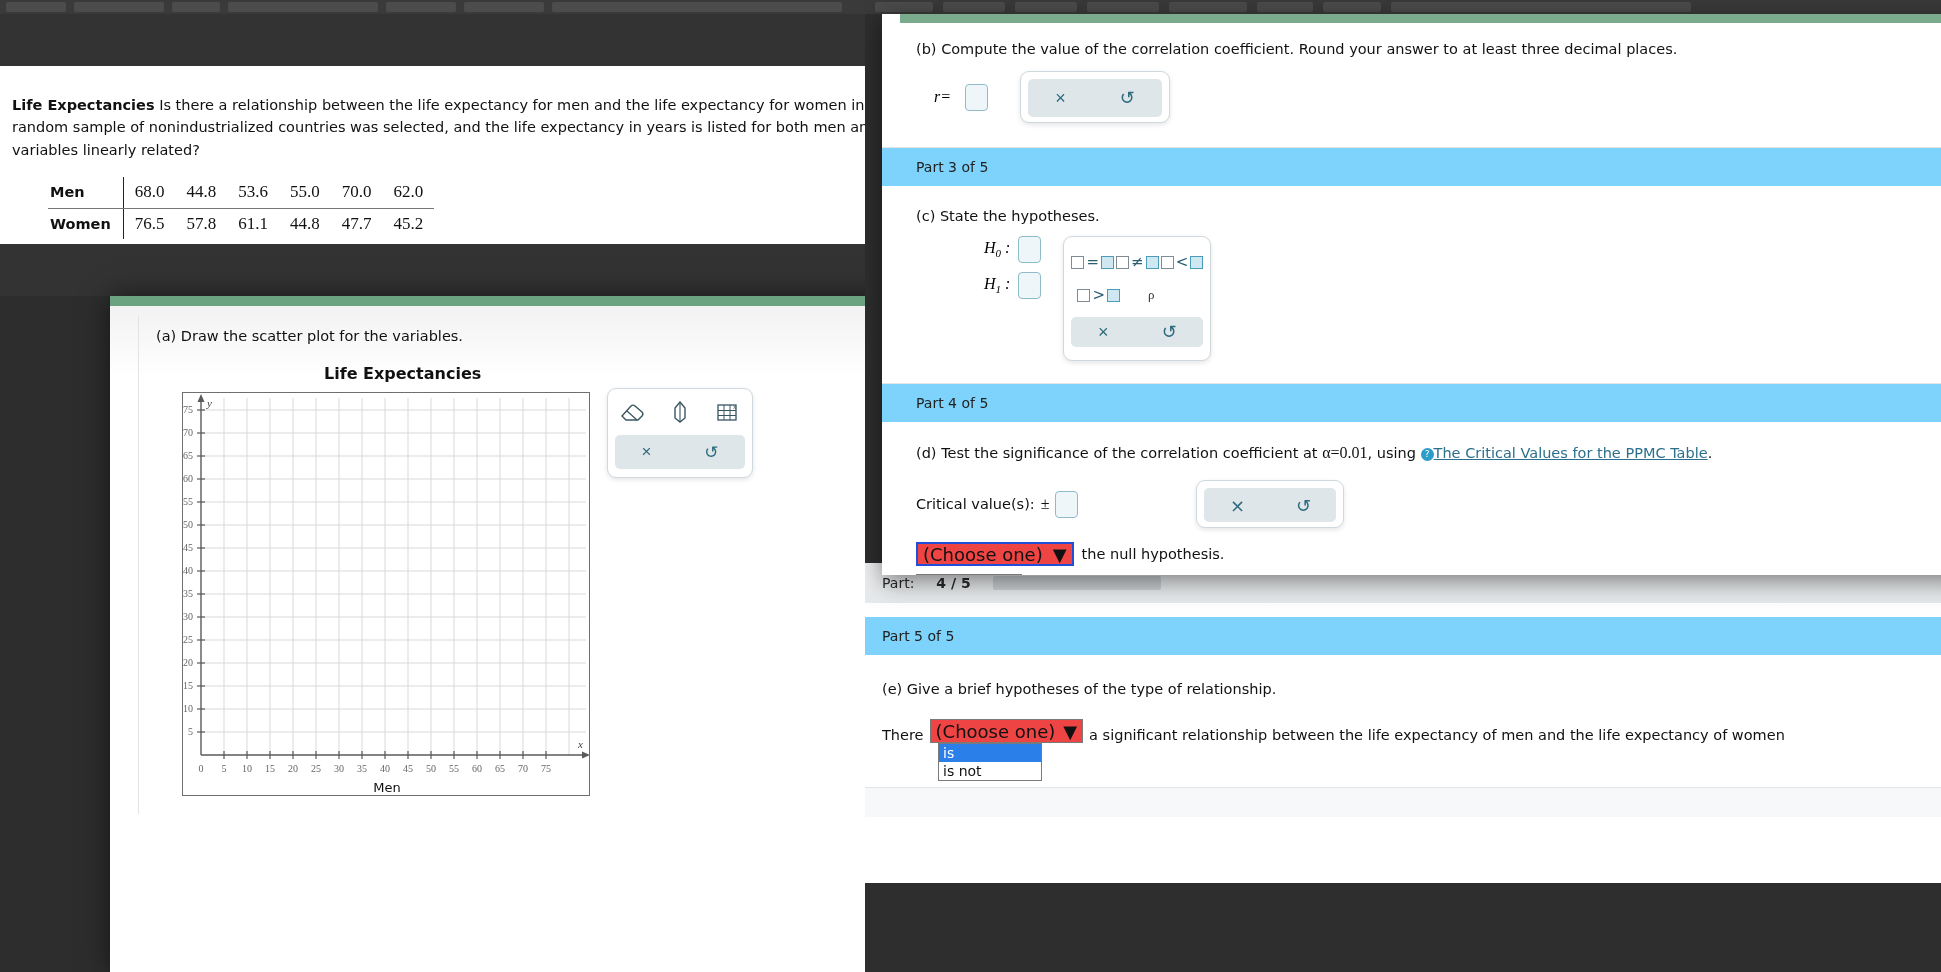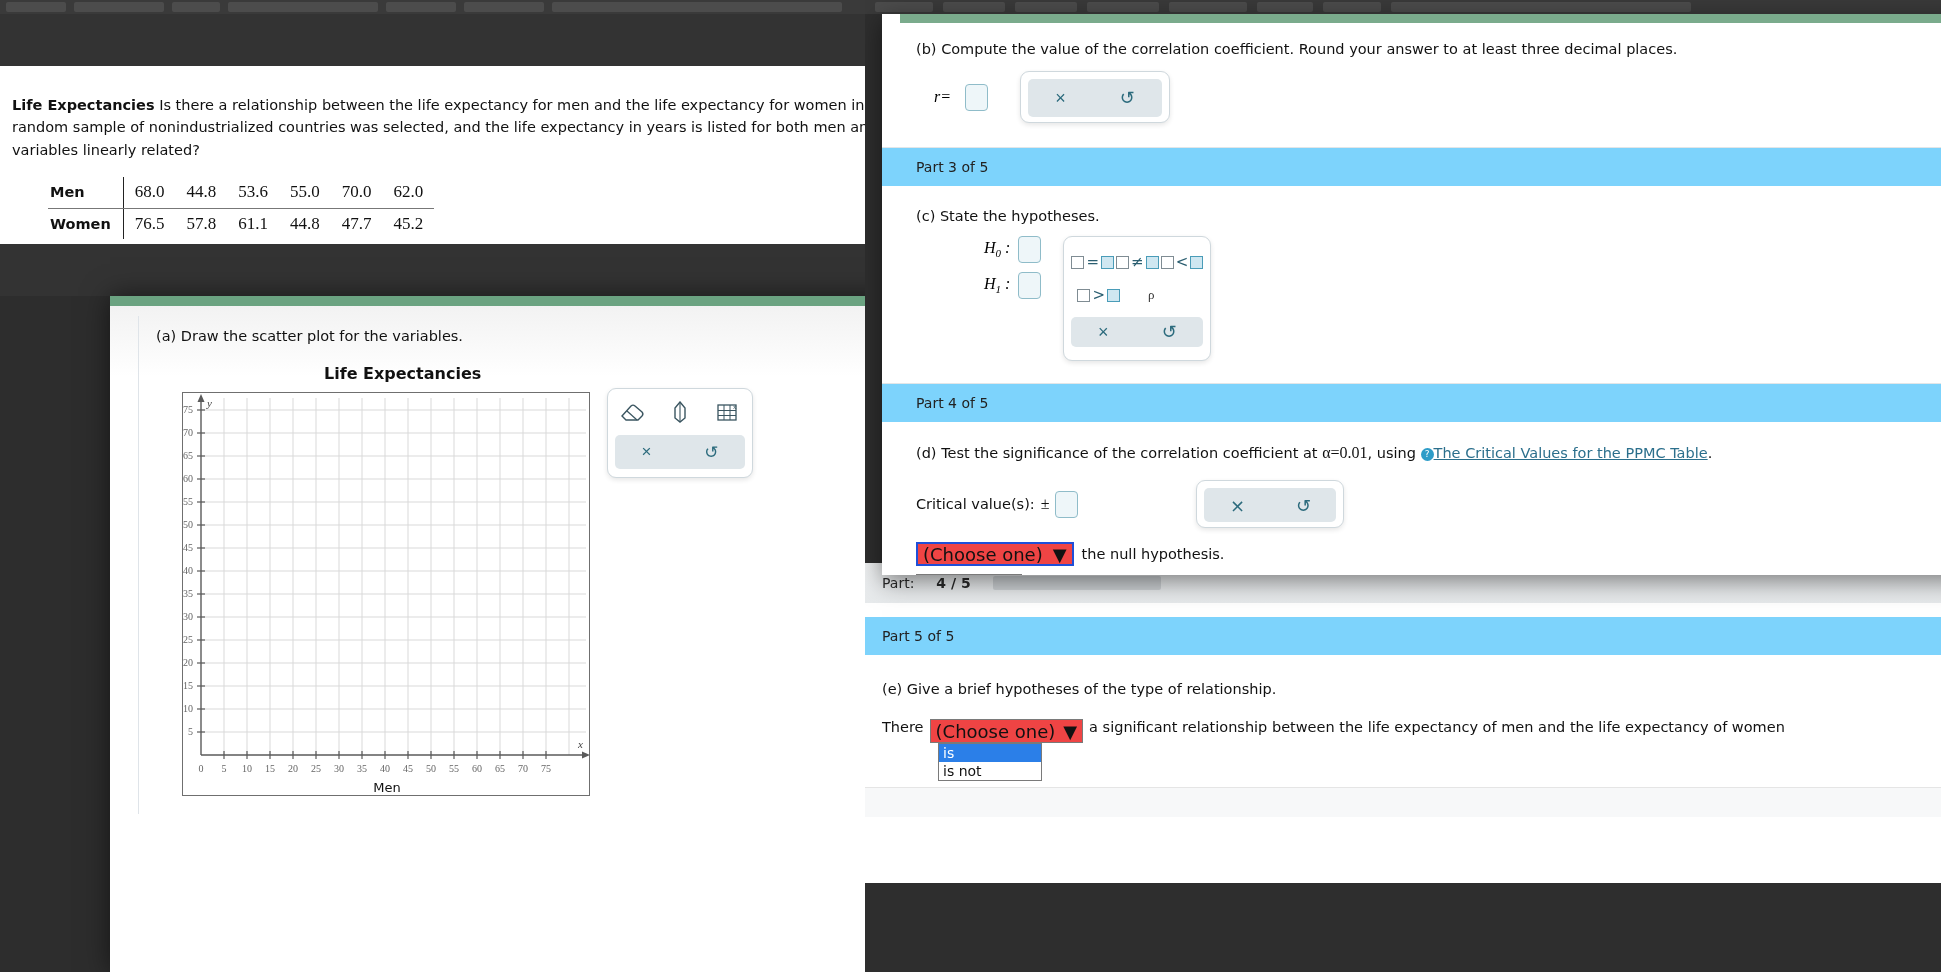--- a/index.html
+++ b/index.html
@@ -430,21 +430,21 @@
         <span>Part:</span>
         <span style="font-weight:700">4 / 5</span>
         <span class="progress-track">
           <span class="progress-fill" id="pf" style="width: 80%;"></span>
         </span>
       </div>
       <div style="height:14px;background:#ffffff"></div>
       <div class="part-band" style="padding-left:17px">Part 5 of 5</div>
       <div style="background:#fff;padding:26px 0 0 17px">
         <div class="qtext">(e) Give a brief hypotheses of the type of relationship.</div>
-        <div style="position:relative;margin-top:22px;display:flex;align-items:flex-start;gap:6px" class="qtext">
+        <div style="position:relative;margin-top:22px;display:flex;align-items:flex-end;gap:6px" class="qtext">
           <span>There</span>
           <span class="select-box plain">
             <span>(Choose one)</span>
             <span style="margin-left:8px">▼</span>
           </span>
           <span>a significant relationship between the life expectancy of men and the life expectancy of women</span>
           <div class="dropdown" style="left:56px;top:24px;width:104px">
             <div class="dd-item sel">is</div>
             <div class="dd-item">is not</div>
           </div>

